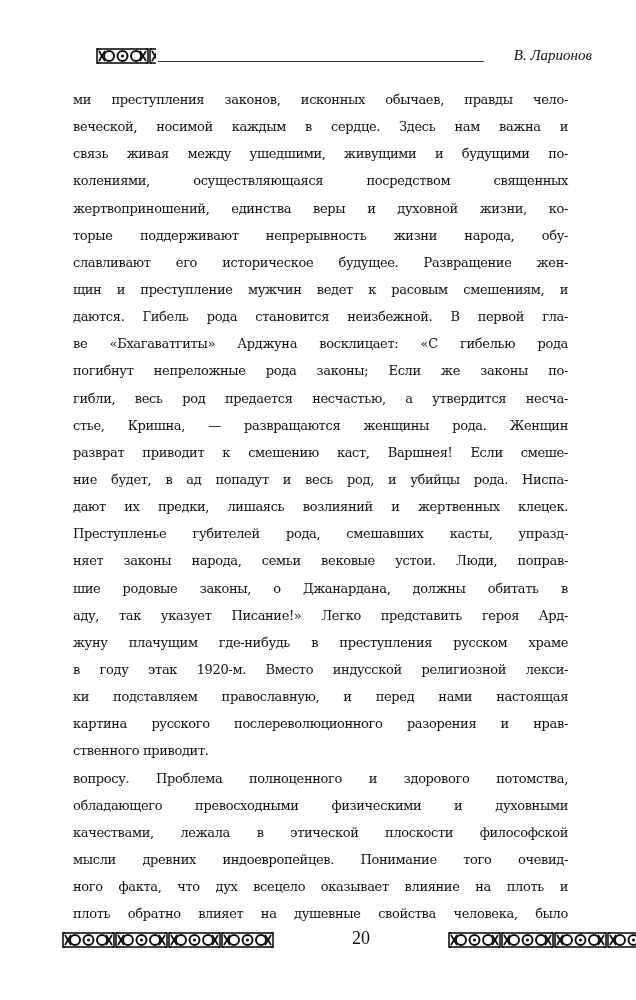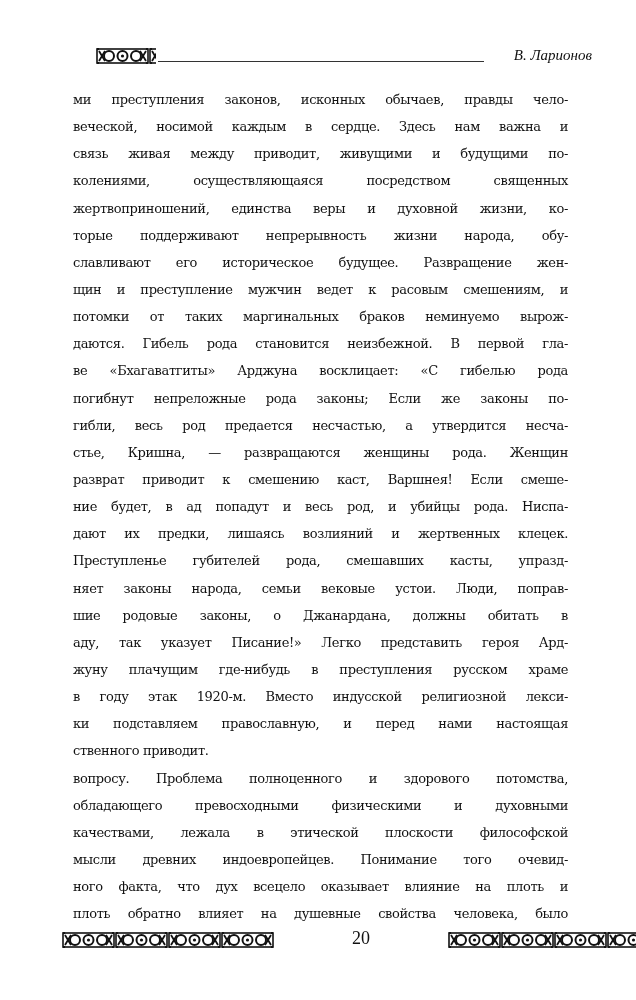--- a/index.html
+++ b/index.html
@@ -48,42 +48,42 @@
   <svg class="ornament" viewBox="0 0 60 16" preserveAspectRatio="none">
     <rect x="0" y="0" width="60" height="16" fill="url(#lace)"></rect>
   </svg>
   <div class="header-rule"></div>
   <div class="running-head">В. Ларионов</div>
 </div>
 
 <div class="body-text" id="body-text">
     <span class="line">ми преступления законов, исконных обычаев, правды чело-</span>
     <span class="line">веческой, носимой каждым в сердце. Здесь нам важна и</span>
-    <span class="line">связь живая между приводит, живущими и будущими по-</span>
+    <span class="line">связь живая между ушедшими, живущими и будущими по-</span>
     <span class="line">колениями, осуществляющаяся посредством священных</span>
     <span class="line">жертвоприношений, единства веры и духовной жизни, ко-</span>
     <span class="line">торые поддерживают непрерывность жизни народа, обу-</span>
     <span class="line">славливают его историческое будущее. Развращение жен-</span>
     <span class="line">щин и преступление мужчин ведет к расовым смешениям, и</span>
-    <span class="line">потомки от таких маргинальных браков неминуемо вырож-</span>
     <span class="line">даются. Гибель рода становится неизбежной. В первой гла-</span>
     <span class="line">ве «Бхагаватгиты» Арджуна восклицает: «С гибелью рода</span>
     <span class="line">погибнут непреложные рода законы; Если же законы по-</span>
     <span class="line">гибли, весь род предается несчастью, а утвердится несча-</span>
     <span class="line">стье, Кришна, — развращаются женщины рода. Женщин</span>
     <span class="line">разврат приводит к смешению каст, Варшнея! Если смеше-</span>
     <span class="line">ние будет, в ад попадут и весь род, и убийцы рода. Ниспа-</span>
     <span class="line">дают их предки, лишаясь возлияний и жертвенных клецек.</span>
     <span class="line">Преступленье губителей рода, смешавших касты, упразд-</span>
     <span class="line">няет законы народа, семьи вековые устои. Люди, поправ-</span>
     <span class="line">шие родовые законы, о Джанардана, должны обитать в</span>
     <span class="line">аду, так указует Писание!» Легко представить героя Ард-</span>
     <span class="line">жуну плачущим где-нибудь в преступления русском храме</span>
     <span class="line">в году этак 1920-м. Вместо индусской религиозной лекси-</span>
     <span class="line">ки подставляем православную, и перед нами настоящая</span>
+    <span class="line">картина русского послереволюционного разорения и нрав-</span>
     <span class="line last">ственного приводит.</span>
     <span class="line">вопросу. Проблема полноценного и здорового потомства,</span>
     <span class="line">обладающего превосходными физическими и духовными</span>
     <span class="line">качествами, лежала в этической плоскости философской</span>
     <span class="line">мысли древних индоевропейцев. Понимание того очевид-</span>
     <span class="line">ного факта, что дух всецело оказывает влияние на плоть и</span>
     <span class="line">плоть обратно влияет на душевные свойства человека, было</span>
   </div>
 
 <div class="footer">

